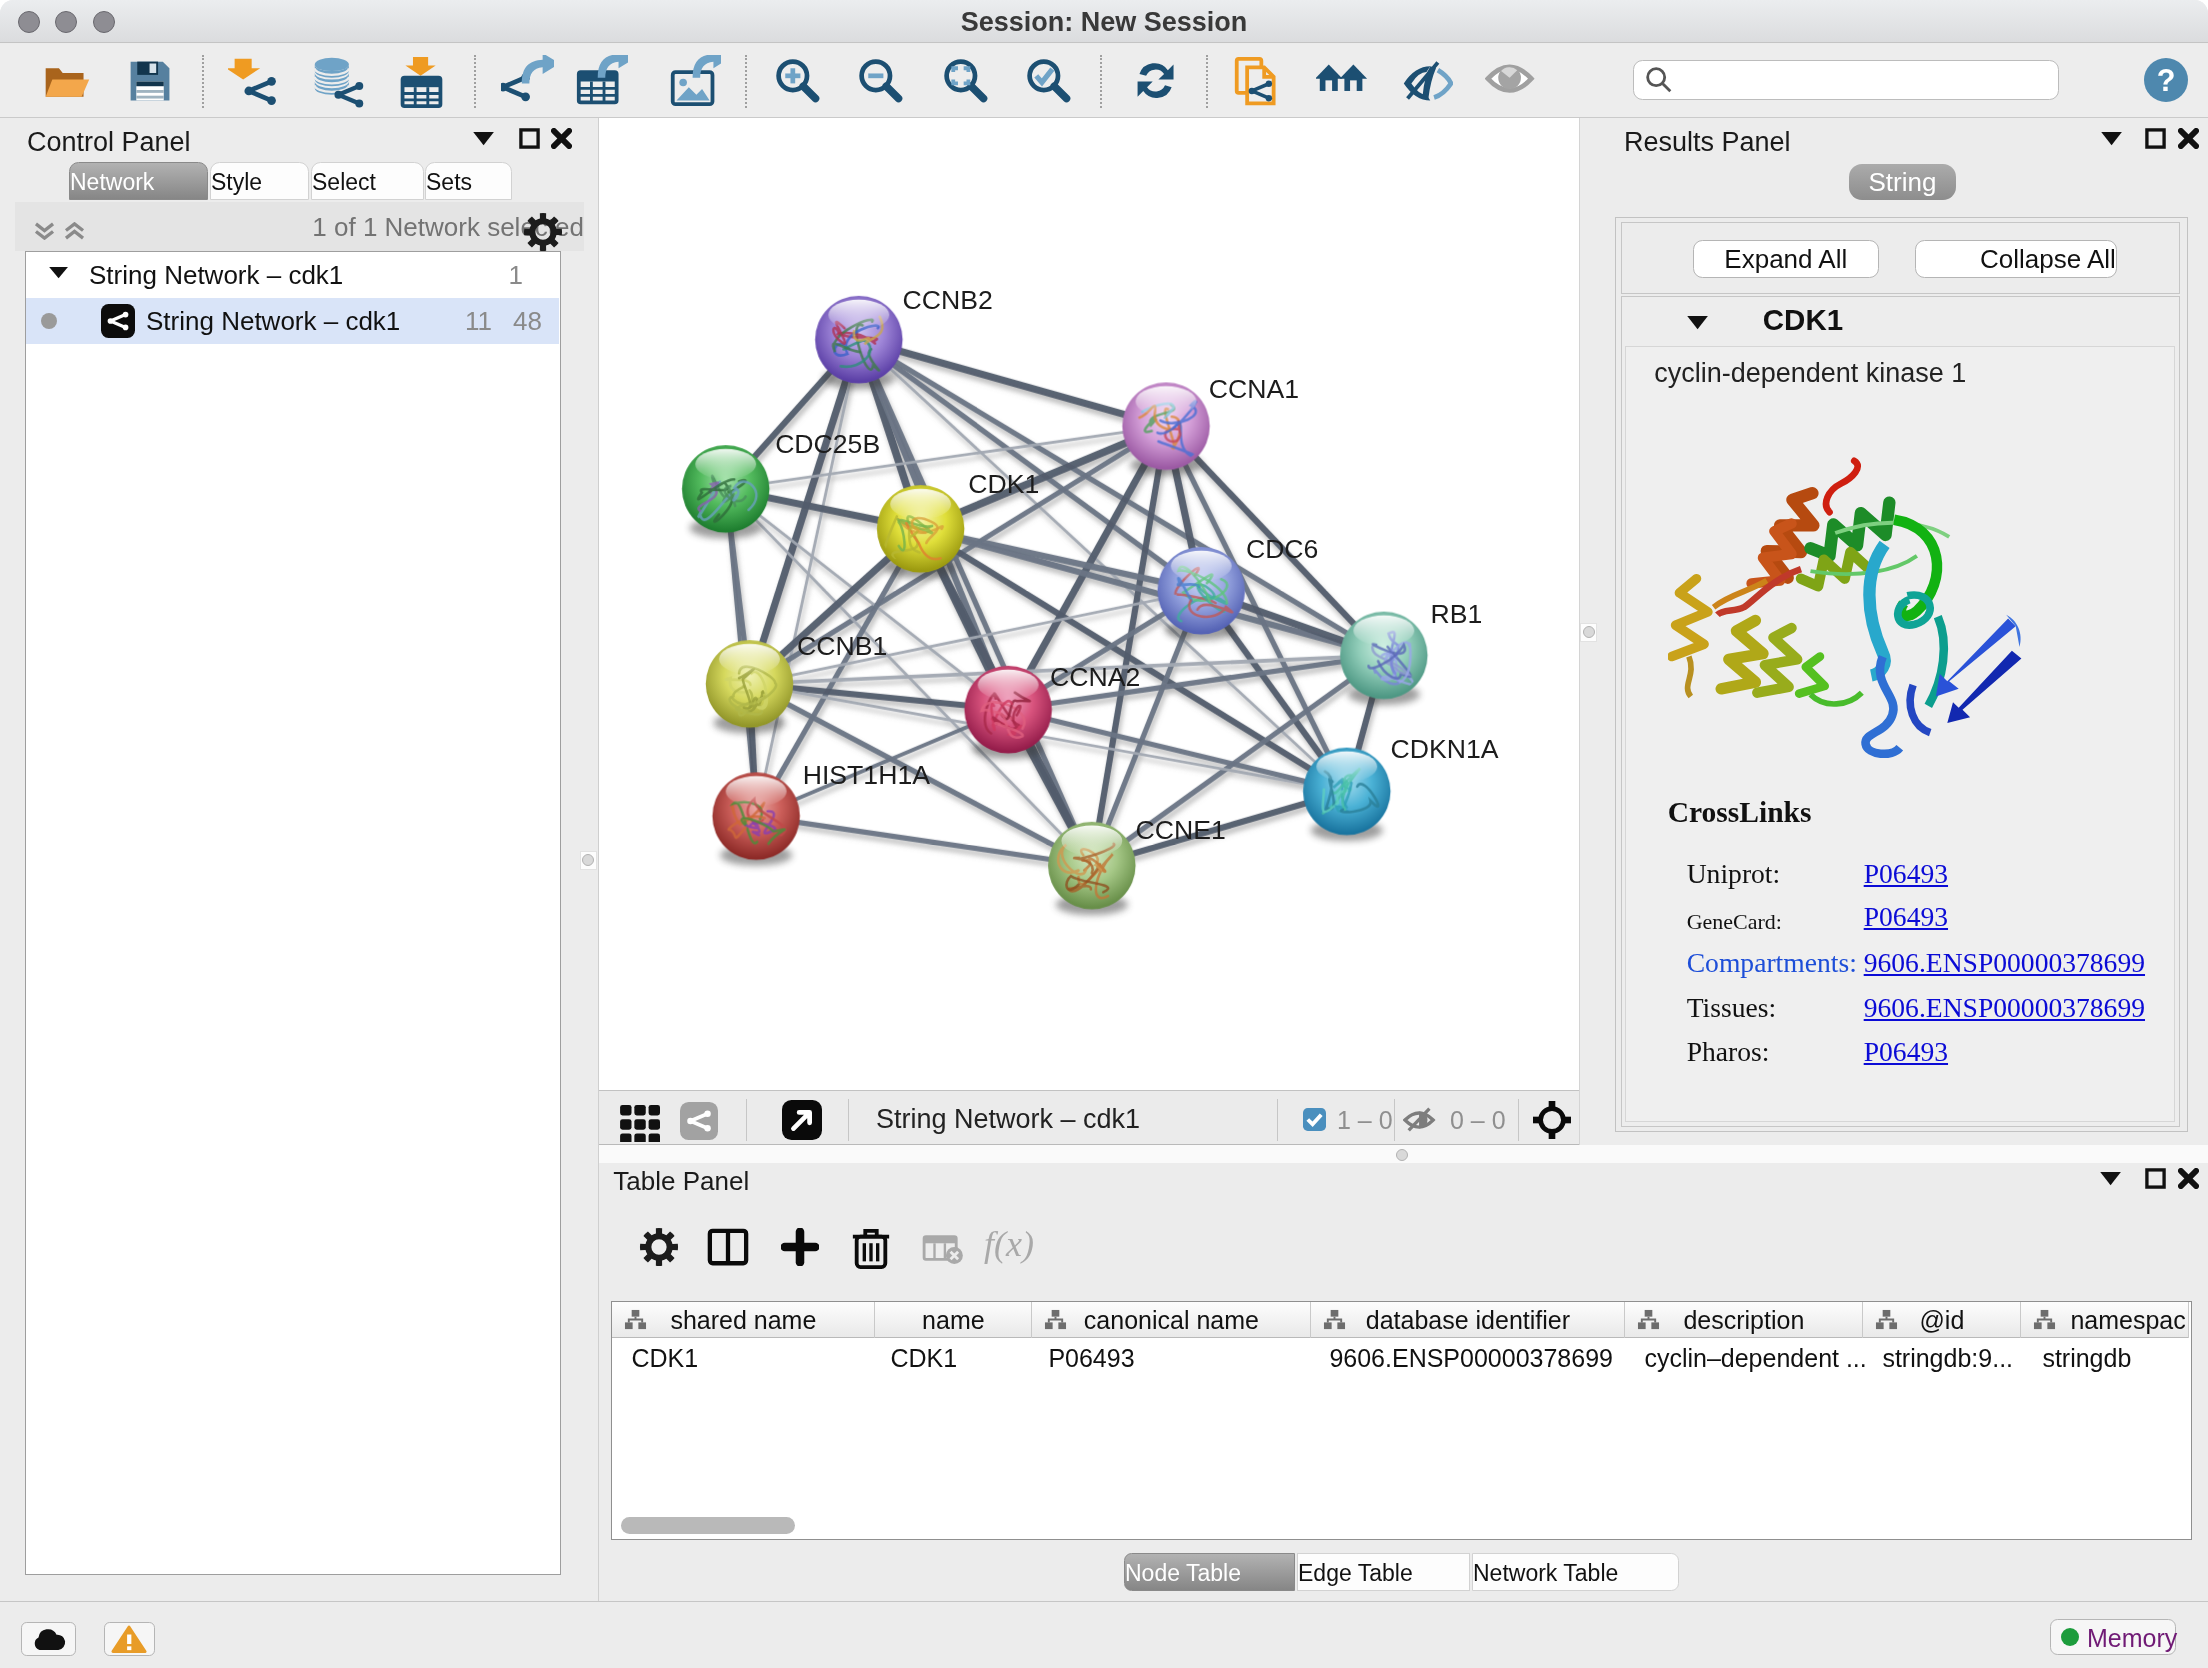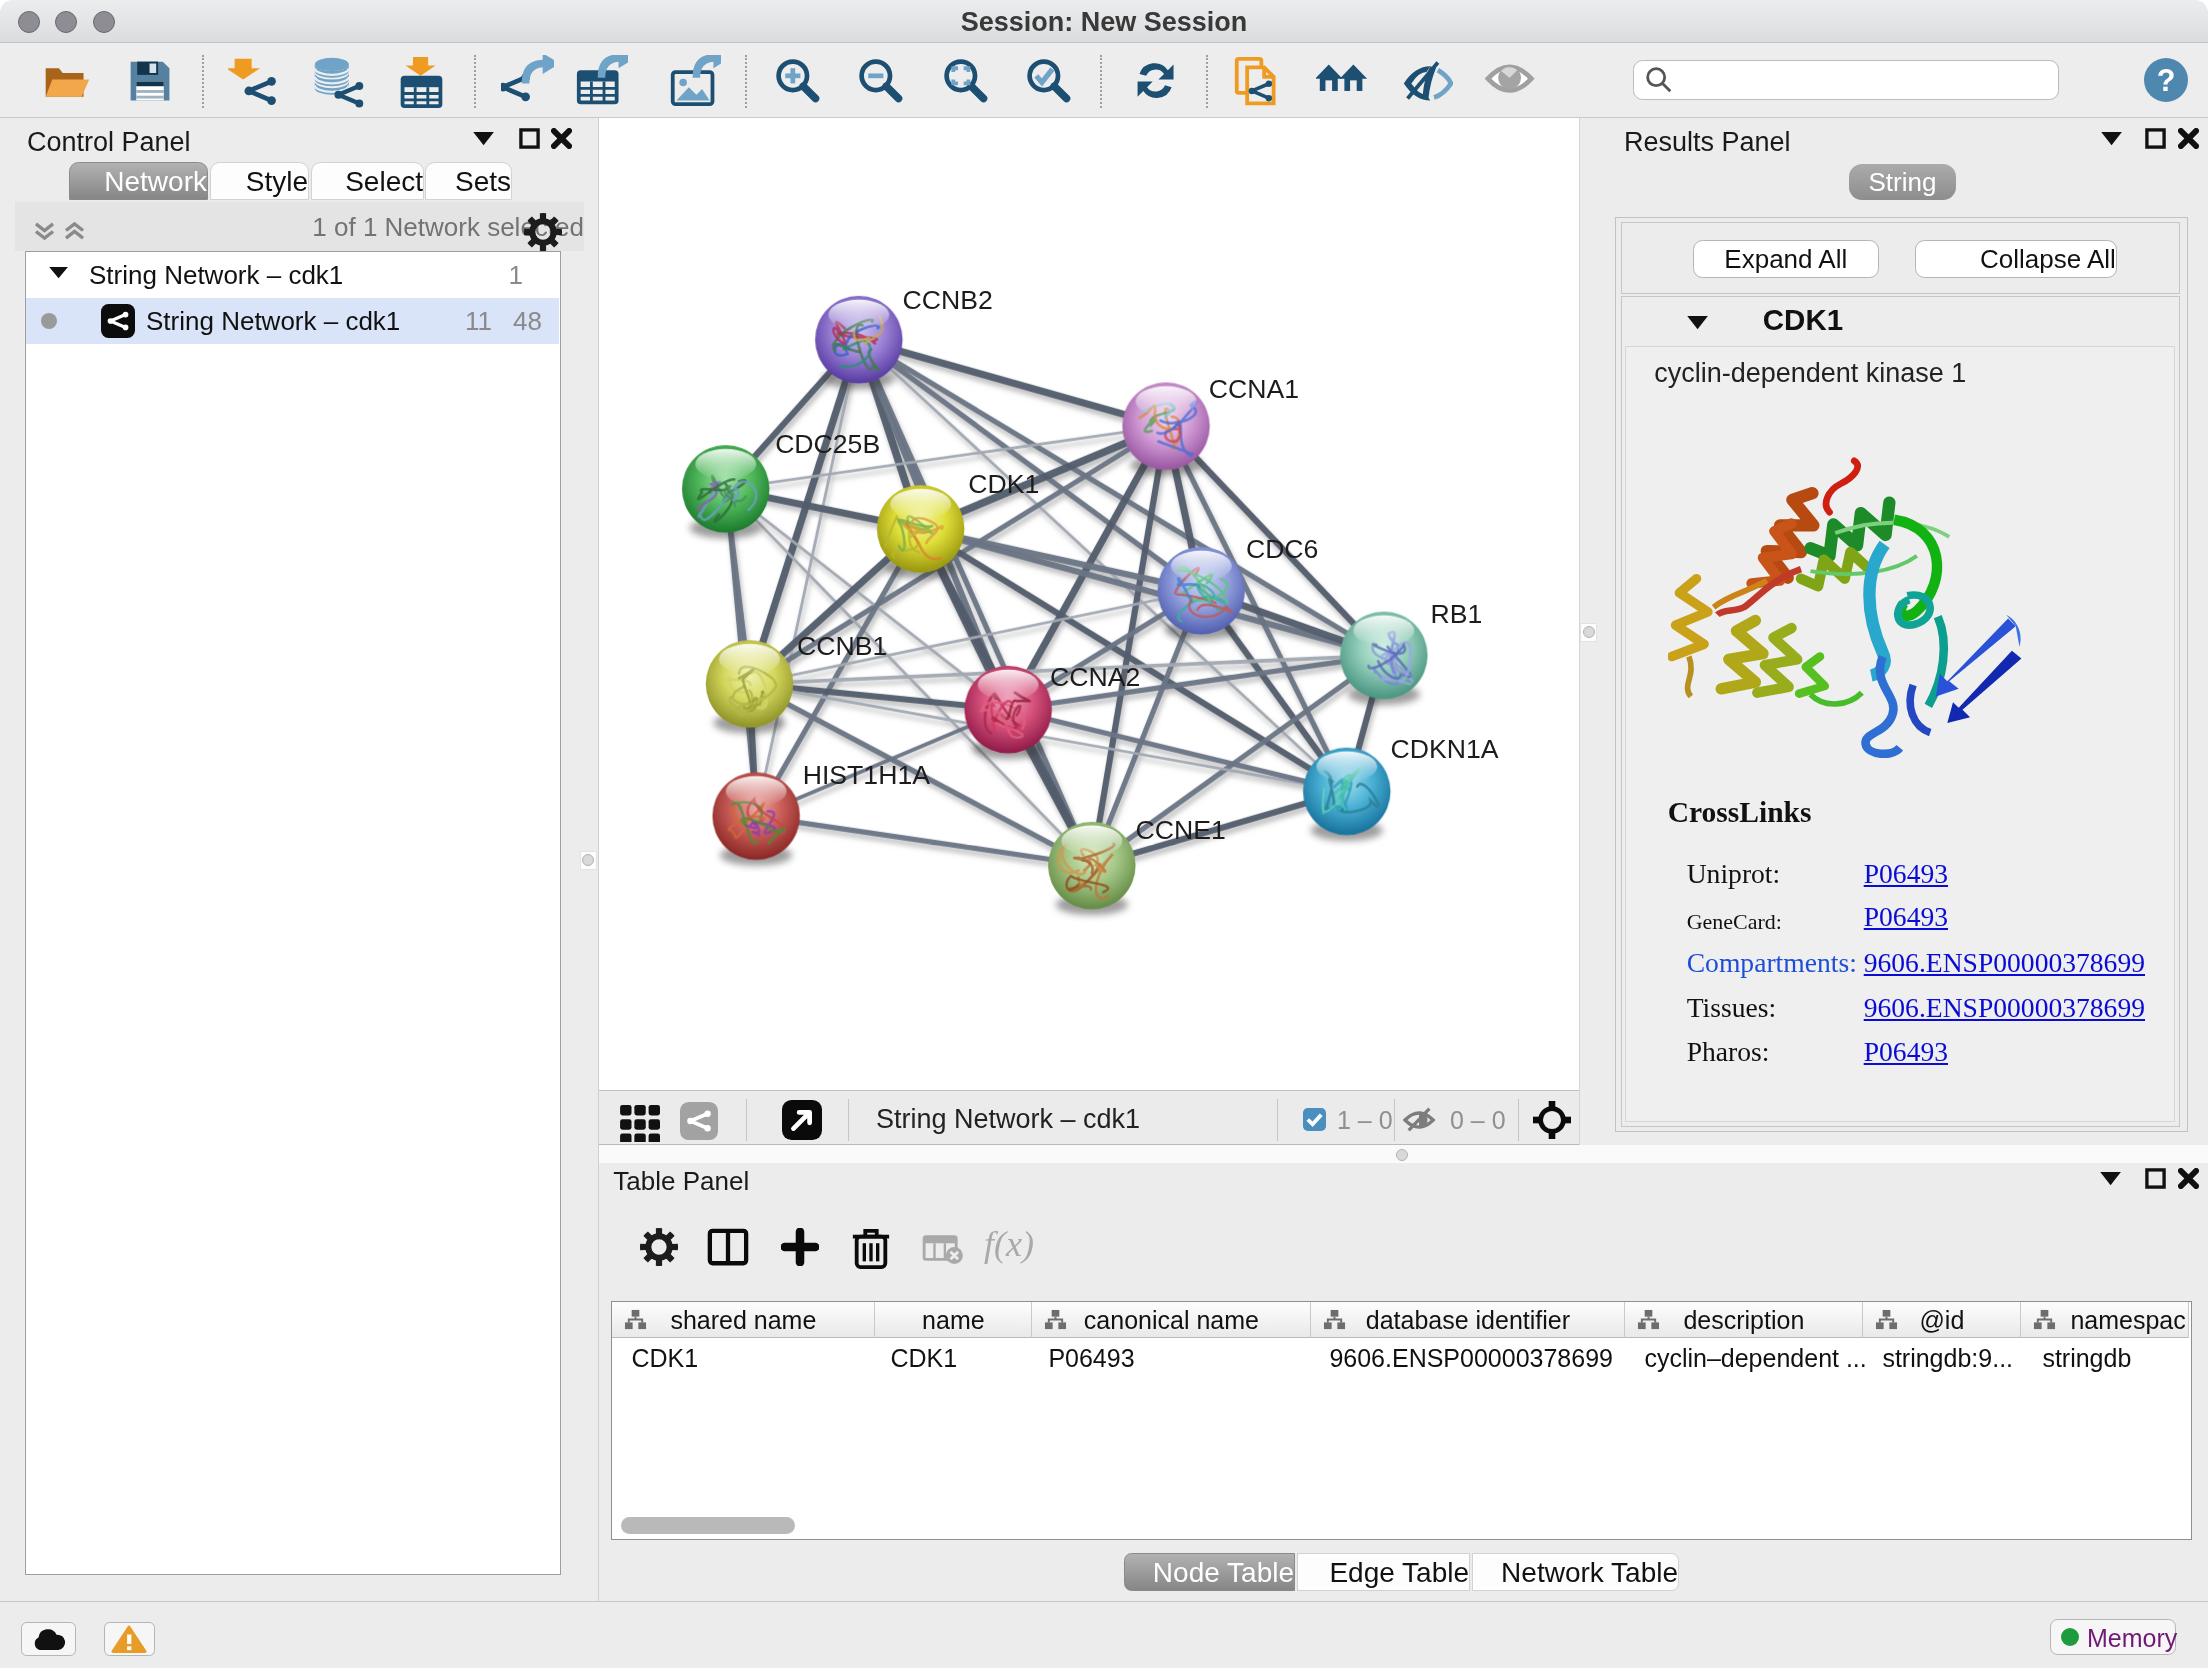--- a/index.html
+++ b/index.html
@@ -15,21 +15,21 @@
 .searchbox{position:absolute;left:1633px;top:16px;width:426px;height:40px;background:#fff;
   border:1.9px solid #bcbcbc;border-radius:9.5px}
 .panel-title{font-size:27px;color:#1a1a1a}
 .cp{position:absolute;left:0;top:118px;width:599px;height:1483px;background:#ececec;border-right:1px solid #cfcfcf}
 .nv{position:absolute;left:599px;top:118px;width:980px;height:1027px;background:#fff}
 .nvbar{position:absolute;left:0;top:972px;width:980px;height:55px;background:#ebebeb;border-top:1.9px solid #c2c2c2;border-bottom:1.9px solid #b9b9b9;box-sizing:border-box}
 .rp{position:absolute;left:1579px;top:118px;width:630px;height:1027px;background:#ececec;border-left:1px solid #d4d4d4}
 .tp{position:absolute;left:599px;top:1163px;width:1609px;height:438px;background:#ececec}
 .hsplit{position:absolute;left:599px;top:1145px;width:1609px;height:18px;background:#fafafa}
 .sb{position:absolute;left:0;top:1601px;width:2208px;height:68px;background:#ececec;border-top:1.9px solid #c6c6c6}
-.tab{position:absolute;top:0;height:38px;text-align:right;font-size:28px;line-height:38px}
+.tab{position:absolute;top:0;height:38px;text-align:left;font-size:23px;line-height:38px}
 .tab.sel{background:linear-gradient(#b2b2b2,#868686);color:#fff;border-radius:9.5px 9.5px 0 0;border:1px solid #8a8a8a}
 .tab.uns{background:#fdfdfd;color:#111;border:1.9px solid #d2d2d2;border-radius:9.5px 9.5px 0 0}
 .vsep{position:absolute;width:0;border-left:1.9px solid #c6c6c6}
 .gray{color:#8f8f8f}
 a.lnk{color:#0b0bd6;text-decoration:underline}
 .handle{position:absolute;width:12.4px;height:12.4px;border-radius:50%;background:#d9d9d9;border:1px solid #b2b2b2}
 </style></head><body>
 <div class="win"></div>
 <div class="titlebar">
  <div class="tl" style="left:18px"></div>

